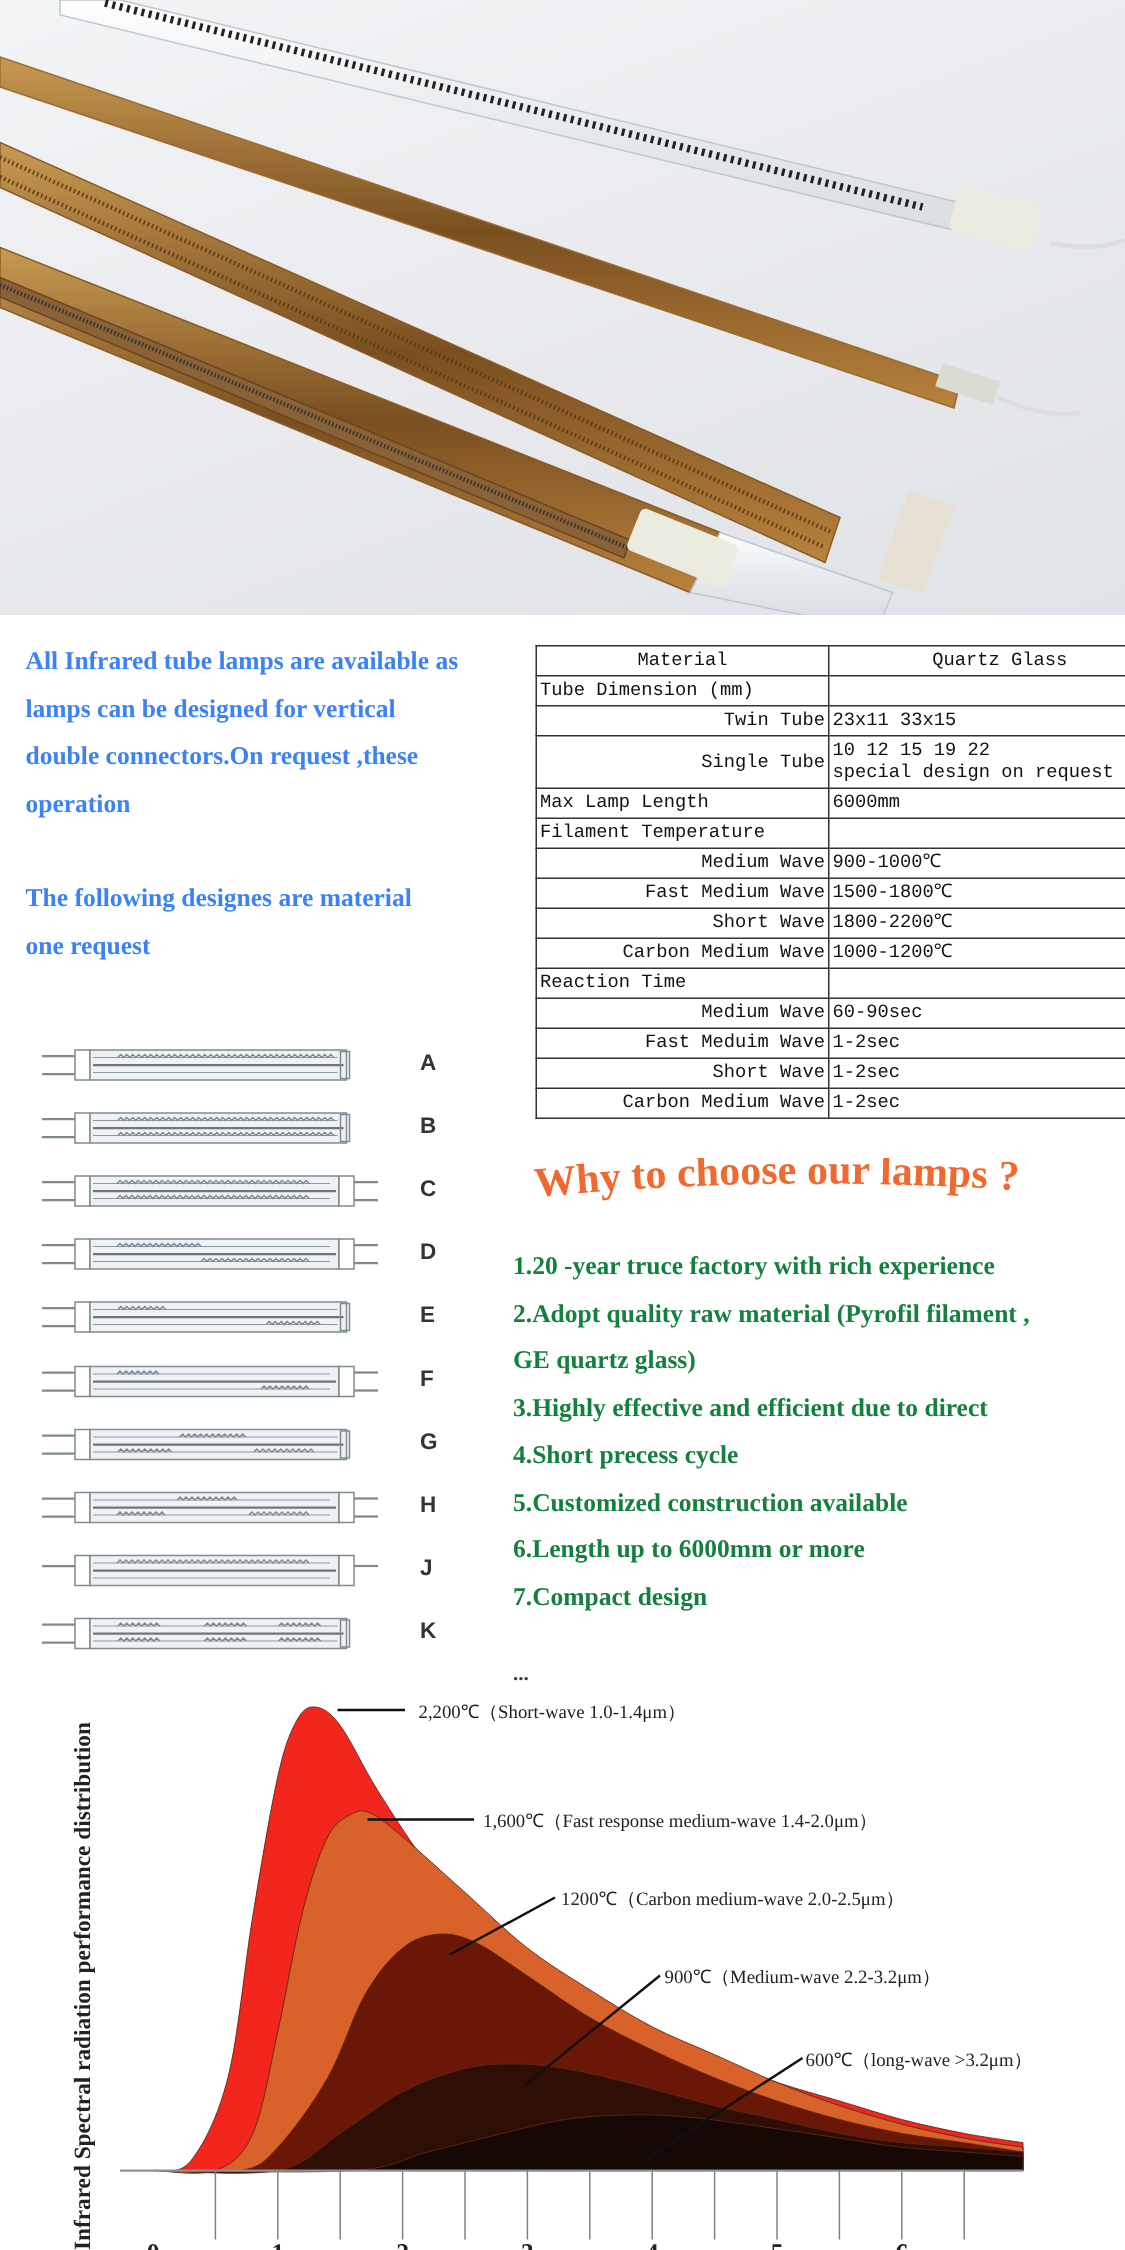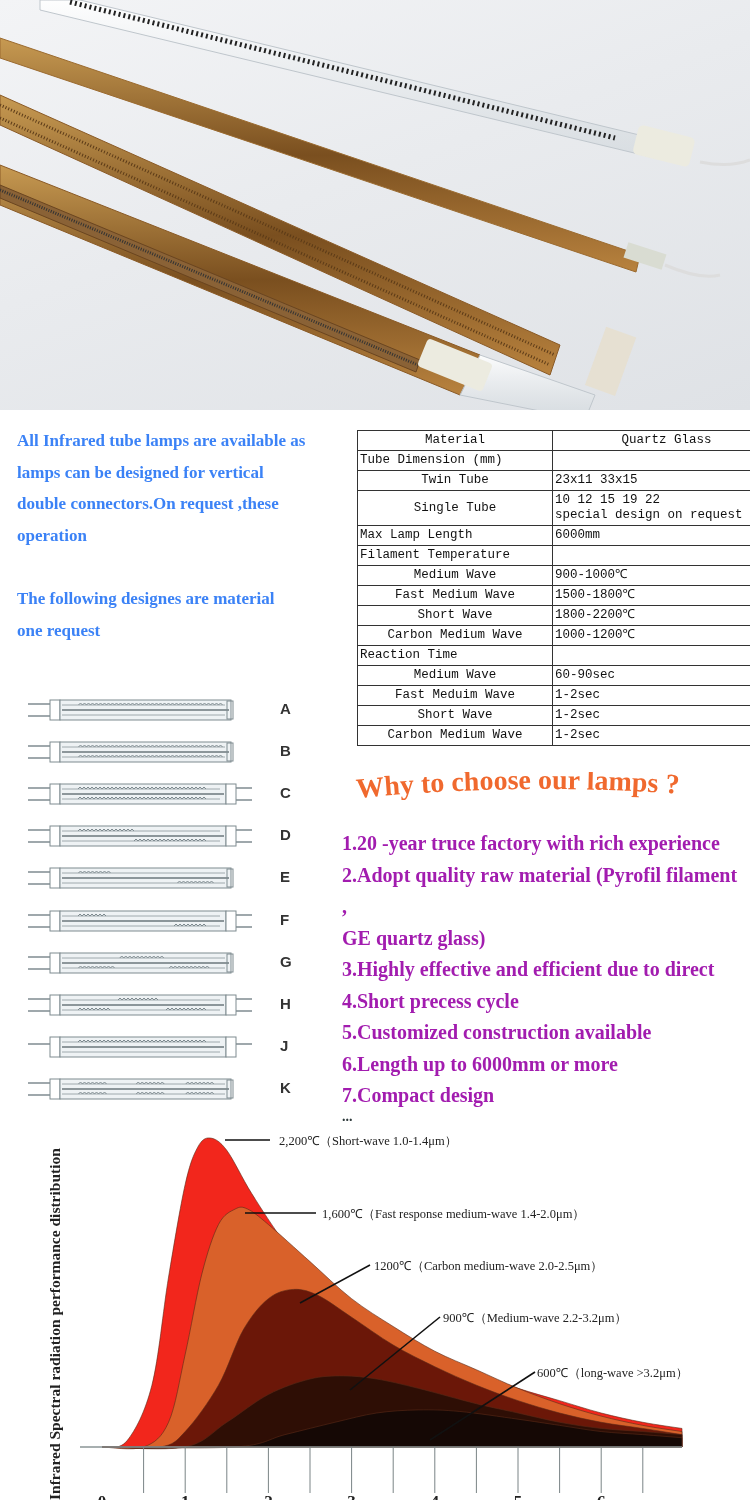--- a/index.html
+++ b/index.html
@@ -5,25 +5,25 @@
   html,body{margin:0;padding:0;background:#fff;}
   body{width:750px;height:1500px;position:relative;overflow:hidden;font-family:"Liberation Serif",serif;}
   .photo{position:absolute;left:0;top:0;width:750px;height:410px;background:linear-gradient(160deg,#f3f4f6 0%,#e9ebee 45%,#dfe2e6 100%);overflow:hidden;}
   .photo svg{position:absolute;left:0;top:0;}
   .intro{position:absolute;left:17px;top:425px;width:340px;color:#3b82f6;font-weight:bold;font-size:17px;line-height:31.5px;}
   .intro p{margin:0;}
   .intro .p2{margin-top:32px;}
   .spec{position:absolute;left:357px;top:430px;width:424px;border-collapse:collapse;font-family:"Liberation Mono",monospace;font-size:12.5px;font-weight:normal;color:#111;}
   .spec td{border:1px solid #333;padding:0 2px;height:19px;line-height:15px;vertical-align:middle;white-space:nowrap;}
   .spec td.l{width:190px;}
-  .spec td.r-align{text-align:center;}
+  .spec td.r-align{text-align:right;}
   .spec td.c{text-align:center;}
   .spec tr.tall td{height:34px;}
   .why{position:absolute;left:355px;top:772px;width:380px;height:50px;}
-  .benefits{position:absolute;left:342px;top:828px;width:405px;color:#a21caf;font-weight:bold;font-size:20px;line-height:31.5px;}
+  .benefits{position:absolute;left:342px;top:828px;width:405px;color:#15803d;font-weight:bold;font-size:17px;line-height:31.5px;}
   .benefits p{margin:0;}
   .designs{position:absolute;left:0;top:690px;width:340px;height:420px;}
   .design-row{position:absolute;left:0;height:30px;width:340px;}
   .design-row svg{position:absolute;left:26px;top:0;}
   .design-row .lbl{position:absolute;left:280px;top:5px;font-family:"Liberation Sans",sans-serif;font-weight:bold;font-size:15px;color:#333;}
   .chart{position:absolute;left:0;top:1110px;width:750px;height:390px;}
   .chart svg{position:absolute;left:0;top:0;}
   .ellipsis{position:absolute;left:342px;top:1112px;font-weight:bold;font-size:14px;color:#2e3a3b;line-height:10px;}
 </style>
 </head>

